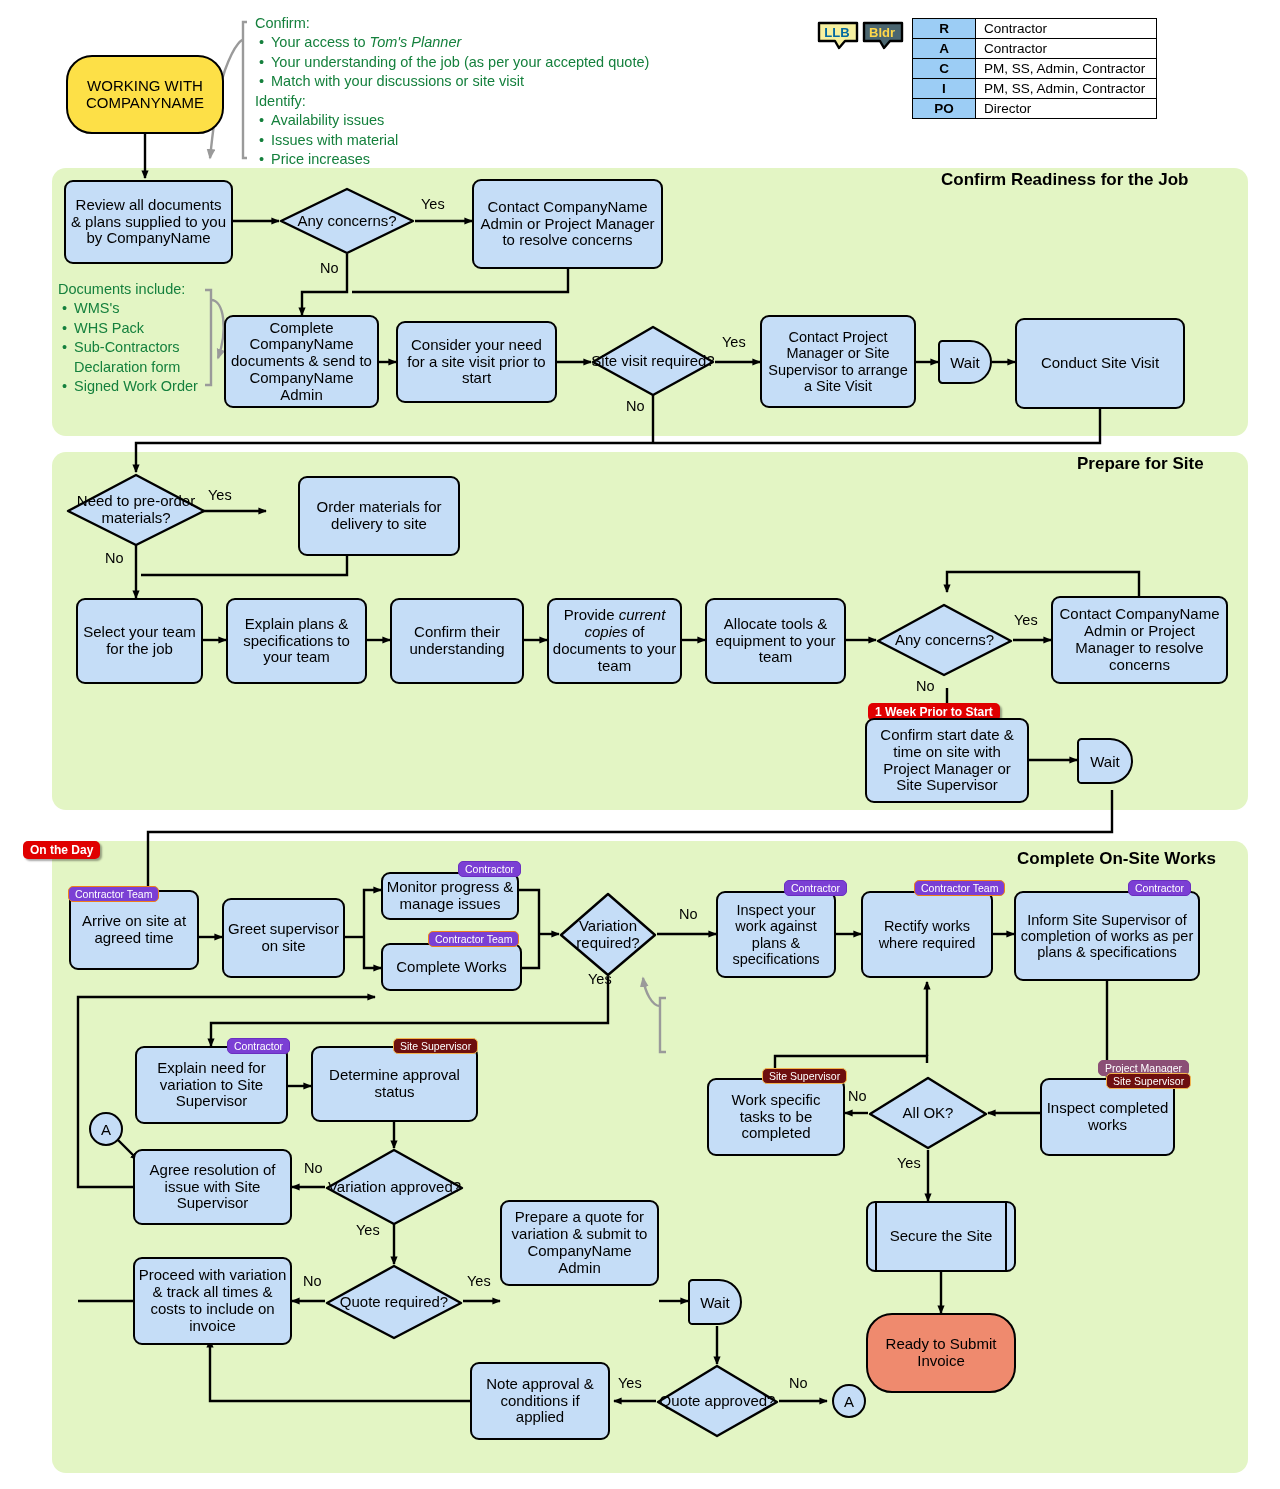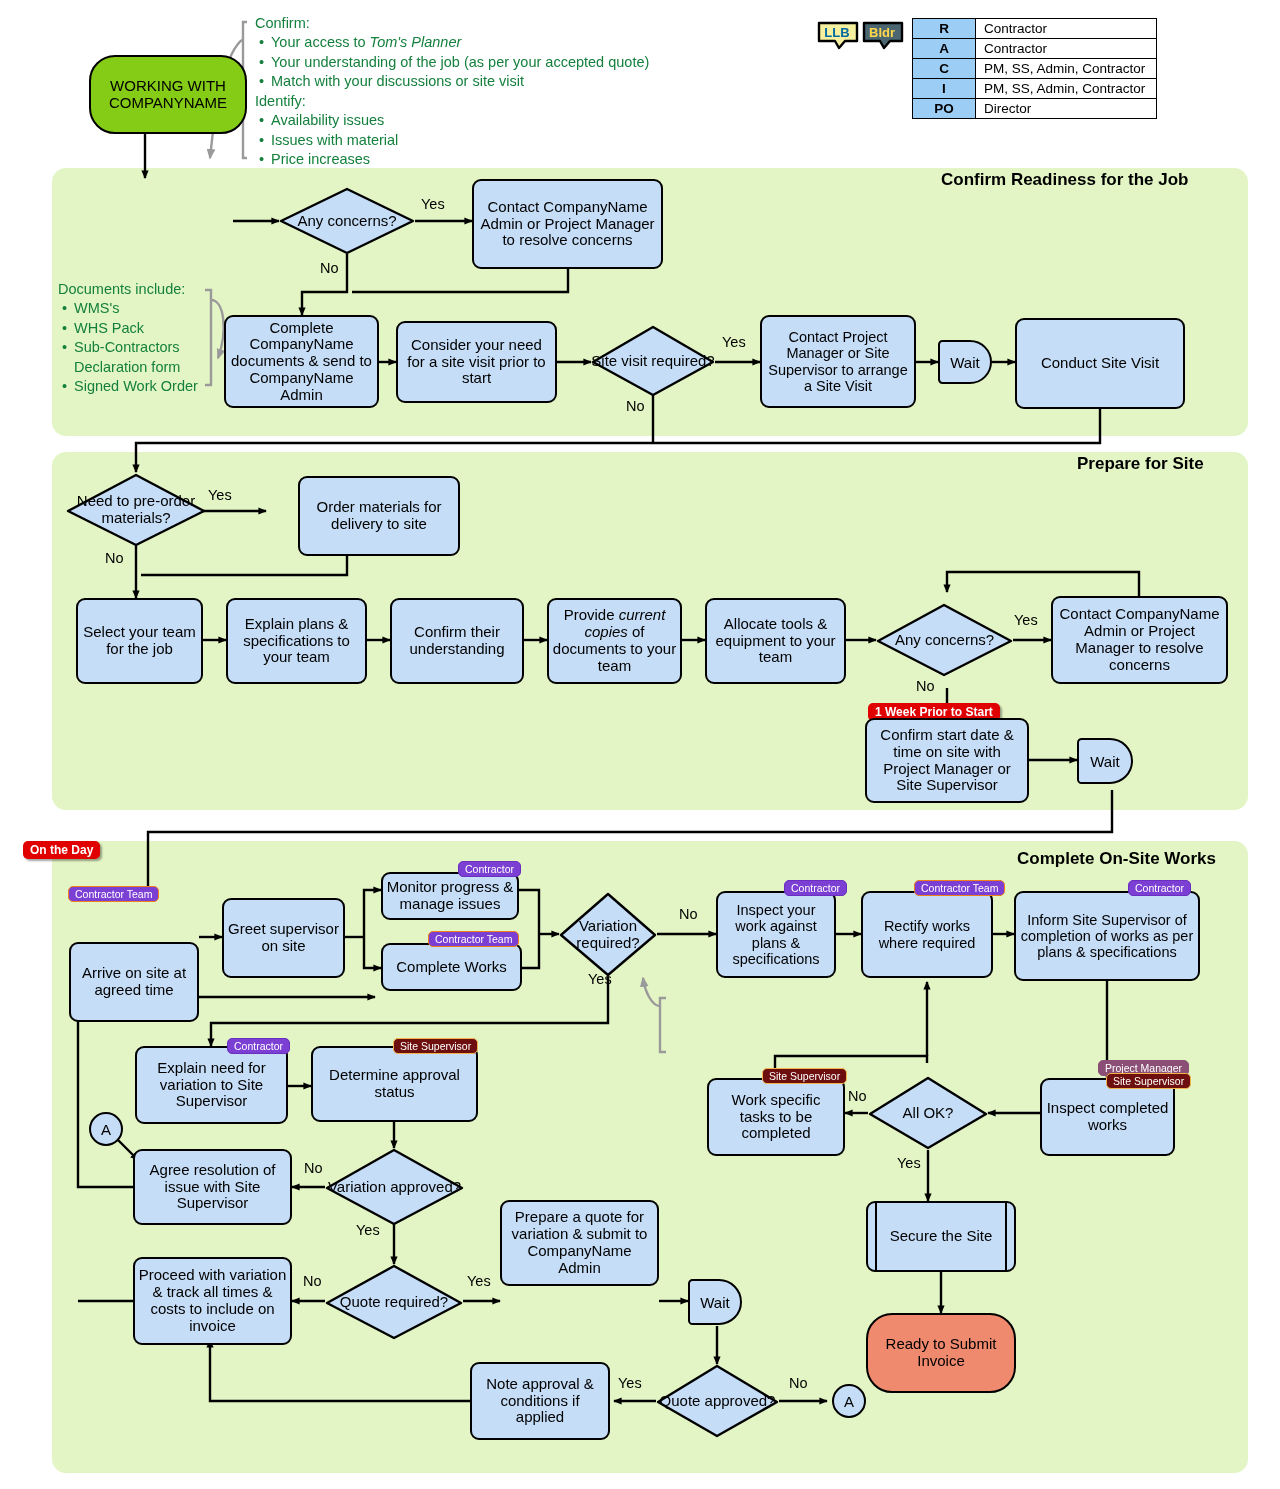--- a/index.html
+++ b/index.html
@@ -7,21 +7,21 @@
   #stage{position:relative;width:1280px;height:1489px;overflow:hidden;background:#fff;}
   #svg-layer{position:absolute;left:0;top:0;width:1280px;height:1489px;pointer-events:none;}
 
   .band{position:absolute;background:#e3f5c4;border-radius:14px;}
   .band-title{position:absolute;font-weight:bold;font-size:17px;color:#000;white-space:nowrap;}
 
   .node{position:absolute;box-sizing:border-box;background:#c5ddf7;border:2px solid #000;border-radius:9px;
         display:flex;align-items:center;justify-content:center;text-align:center;
         font-size:15px;line-height:1.12;color:#000;padding:2px 3px;}
   .node.sm{font-size:14.5px;}
-  .node.term{background:#84cc16;border-radius:26px;font-size:15px;margin-left:23px;}
+  .node.term{background:#fde047;border-radius:26px;font-size:15px;}
   .node.term-end{background:#ef8a6e;border-radius:26px;font-size:15px;}
   .node.subproc{background:#c5ddf7;}
   .node.subproc:before,.node.subproc:after{content:"";position:absolute;top:-2px;bottom:-2px;width:0;border-left:2px solid #000;}
   .node.subproc:before{left:7px;}
   .node.subproc:after{right:7px;}
 
   .wait{position:absolute;box-sizing:border-box;background:#c5ddf7;border:2px solid #000;
         border-radius:6px 30px 30px 6px;display:flex;align-items:center;justify-content:center;
         font-size:15px;color:#000;}
 
@@ -262,20 +262,21 @@
       <li>Signed Work Order</li>
     </ul>
   </div>
 
 
   <div class="tagflag" style="left:868px;top:703px;">1 Week Prior to Start</div>
   <div class="tagflag" style="left:23px;top:841px;">On the Day</div>
 
   <div class="node term" style="left:66px;top:55px;width:158px;height:79px;">WORKING WITH COMPANYNAME</div>
 
+  <div class="node" style="left:64px;top:180px;width:169px;height:84px;">Review all documents &amp; plans supplied to you by CompanyName</div>
 
   <div class="dia" style="left:279px;top:187px;width:136px;height:68px;">
     <svg width="136" height="68" viewBox="0 0 136 68">
         <path d="M68,2 L134,34 L68,66 L2,34 z" fill="#c5ddf7" stroke="#000" stroke-width="2.4" stroke-linejoin="round"></path>
       </svg>
     <div class="dlabel">Any concerns?</div>
   </div>
 
   <div class="node" style="left:472px;top:179px;width:191px;height:90px;">Contact CompanyName Admin or Project Manager to resolve concerns</div>
 
@@ -320,21 +321,21 @@
     <div class="dlabel">Any concerns?</div>
   </div>
 
   <div class="node" style="left:1051px;top:596px;width:177px;height:88px;">Contact CompanyName Admin or Project Manager to resolve concerns</div>
 
   <div class="node" style="left:865px;top:718px;width:164px;height:85px;">Confirm start date &amp; time on site with Project Manager or Site Supervisor</div>
 
   <div class="wait" style="left:1077px;top:738px;width:56px;height:46px;">Wait</div>
 
   <div class="rolebadge rb-team" style="left:68px;top:886px;">Contractor Team</div>
-  <div class="node" style="left:69px;top:942px;width:130px;height:80px;">Arrive on site at agreed time</div>
+  <div class="node" style="left:69px;top:890px;width:130px;height:80px;">Arrive on site at agreed time</div>
 
   <div class="node" style="left:222px;top:898px;width:123px;height:80px;">Greet supervisor on site</div>
 
   <div class="rolebadge rb-contractor" style="left:458px;top:861px;">Contractor</div>
   <div class="node" style="left:381px;top:872px;width:138px;height:48px;">Monitor progress &amp; manage issues</div>
 
   <div class="rolebadge rb-team" style="left:428px;top:931px;">Contractor Team</div>
   <div class="node" style="left:381px;top:943px;width:141px;height:48px;">Complete Works</div>
 
   <div class="dia" style="left:559px;top:892px;width:98px;height:85px;">

